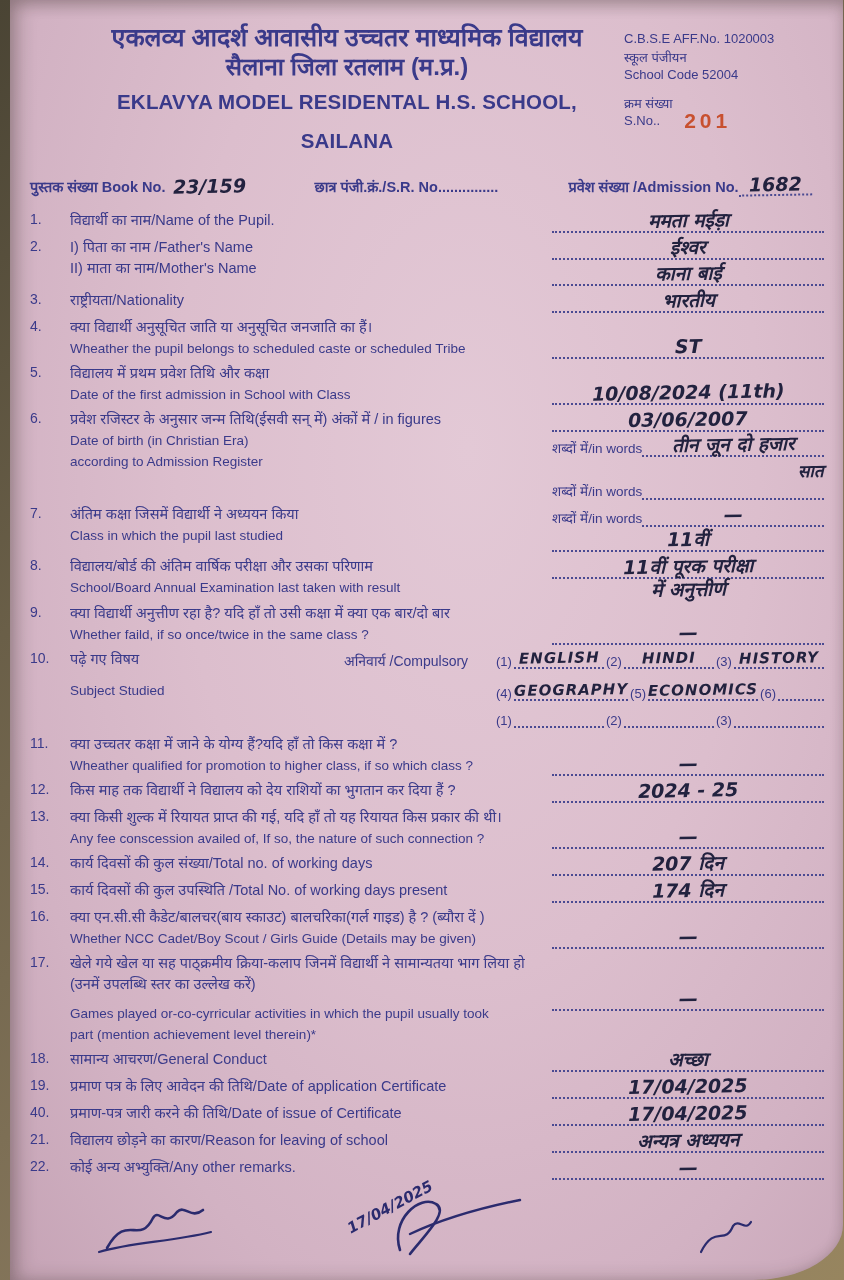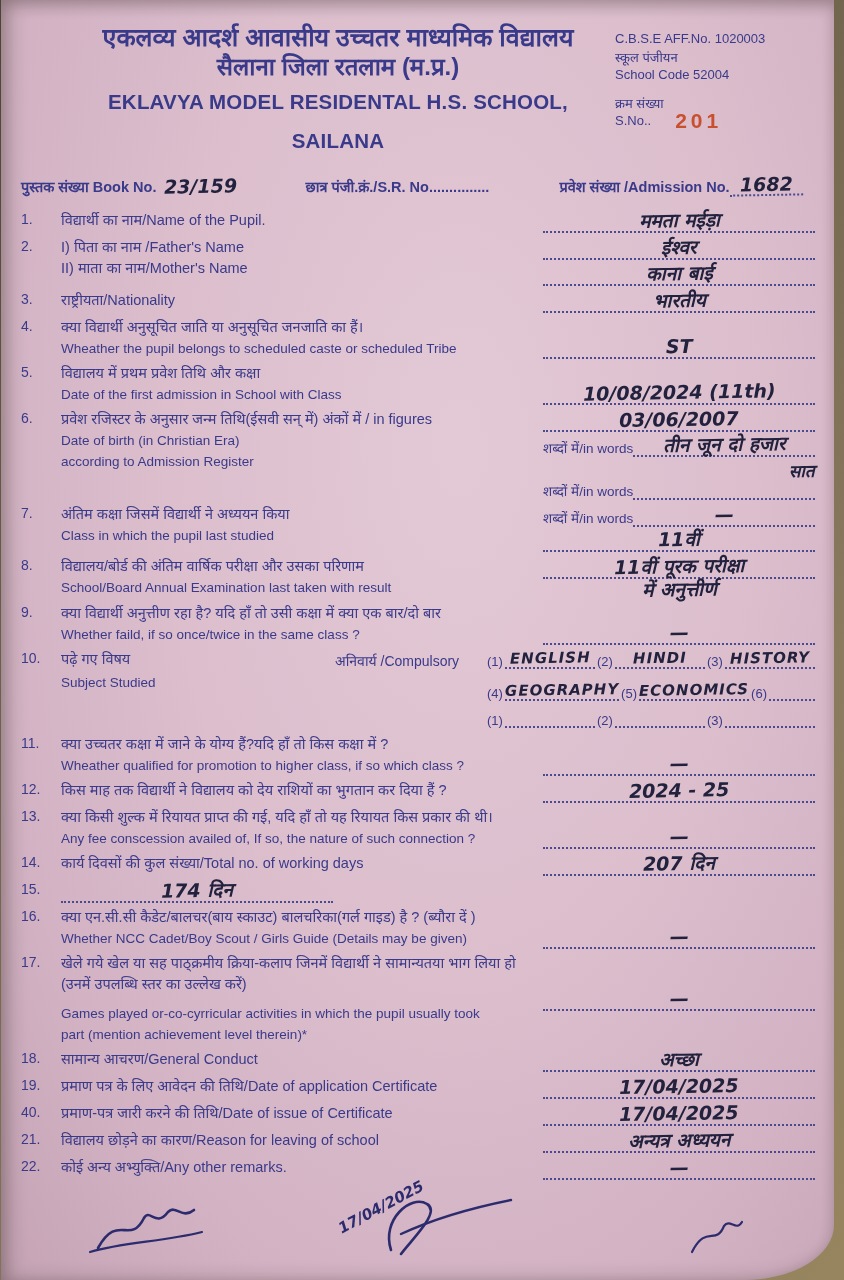--- a/index.html
+++ b/index.html
@@ -1,19 +1,19 @@
 <!DOCTYPE html>
 <html><head>
 <meta charset="utf-8">
 <style>
   html,body{margin:0;padding:0;}
   body{font-family:"Liberation Sans","DejaVu Sans",sans-serif;}
   .photo{position:relative;width:844px;height:1280px;overflow:hidden;
          background:linear-gradient(135deg,#4a4434 0%,#6a5f48 30%,#8a7a5e 70%,#97855f 100%);}
-  .paper{position:absolute;left:1px;top:0;width:833px;height:1280px;
+  .paper{position:absolute;left:10px;top:0;width:833px;height:1280px;
          background:
            radial-gradient(ellipse at 55% 35%, #e3c9d6 0%, #dcbecd 45%, #d2b2c3 75%, #c5a3b5 100%);
          border-bottom-right-radius:90px 55px;
          box-shadow:inset 8px 0 18px rgba(40,30,20,.25), inset 0 6px 14px rgba(40,30,20,.18);
          color:#3a3a8a;}
   .content{position:absolute;left:20px;top:12px;width:794px;}
   .hw{font-family:"DejaVu Sans",sans-serif;font-style:italic;font-weight:600;color:#22223f;
       transform:rotate(-1deg);display:inline-block;}
   .hw-lg{font-size:19px;line-height:20px;}
   .hw-md{font-size:17px;}
@@ -204,21 +204,21 @@
        </div>
        <div class="anscol">
               <div class="ans"><span class="hw hw-lg">—</span></div>
             </div>
      </div>
 
      <div class="row">
        <div class="num">10.</div>
        <div class="lab">
          <div class="hi">पढ़े गए विषय</div>
-         <div class="en" style="margin-top:2px;">Subject Studied</div>
+         <div class="en" style="margin-top:10px;">Subject Studied</div>
        </div>
        <div class="midlab">अनिवार्य /Compulsory</div>
        <div class="subcol">
          <div class="subj-line">
            <span class="sl">(1)</span>
            <span class="sv"><span class="hw">ENGLISH</span></span>
            <span class="sl">(2)</span>
            <span class="sv"><span class="hw">HINDI</span></span>
            <span class="sl">(3)</span>
            <span class="sv"><span class="hw">HISTORY</span></span>
@@ -279,20 +279,23 @@
        <div class="lab">
               <div class="hi">कार्य दिवसों की कुल  संख्या/Total no. of working days</div>
             </div>
        <div class="anscol">
               <div class="ans"><span class="hw hw-lg">207 दिन</span></div>
             </div>
      </div>
 
      <div class="row">
        <div class="num">15.</div>
+       <div class="lab">
+              <div class="hi">कार्य दिवसों की कुल  उपस्थिति /Total No. of working days present</div>
+            </div>
        <div class="anscol">
               <div class="ans"><span class="hw hw-lg">174 दिन</span></div>
             </div>
      </div>
 
      <div class="row">
        <div class="num">16.</div>
        <div class="lab">
          <div class="hi">क्या एन.सी.सी कैडेट/बालचर(बाय स्काउट) बालचरिका(गर्ल गाइड) है ? (ब्यौरा दें )</div>
          <div class="en">Whether NCC Cadet/Boy Scout / Girls Guide (Details may be given)</div>

